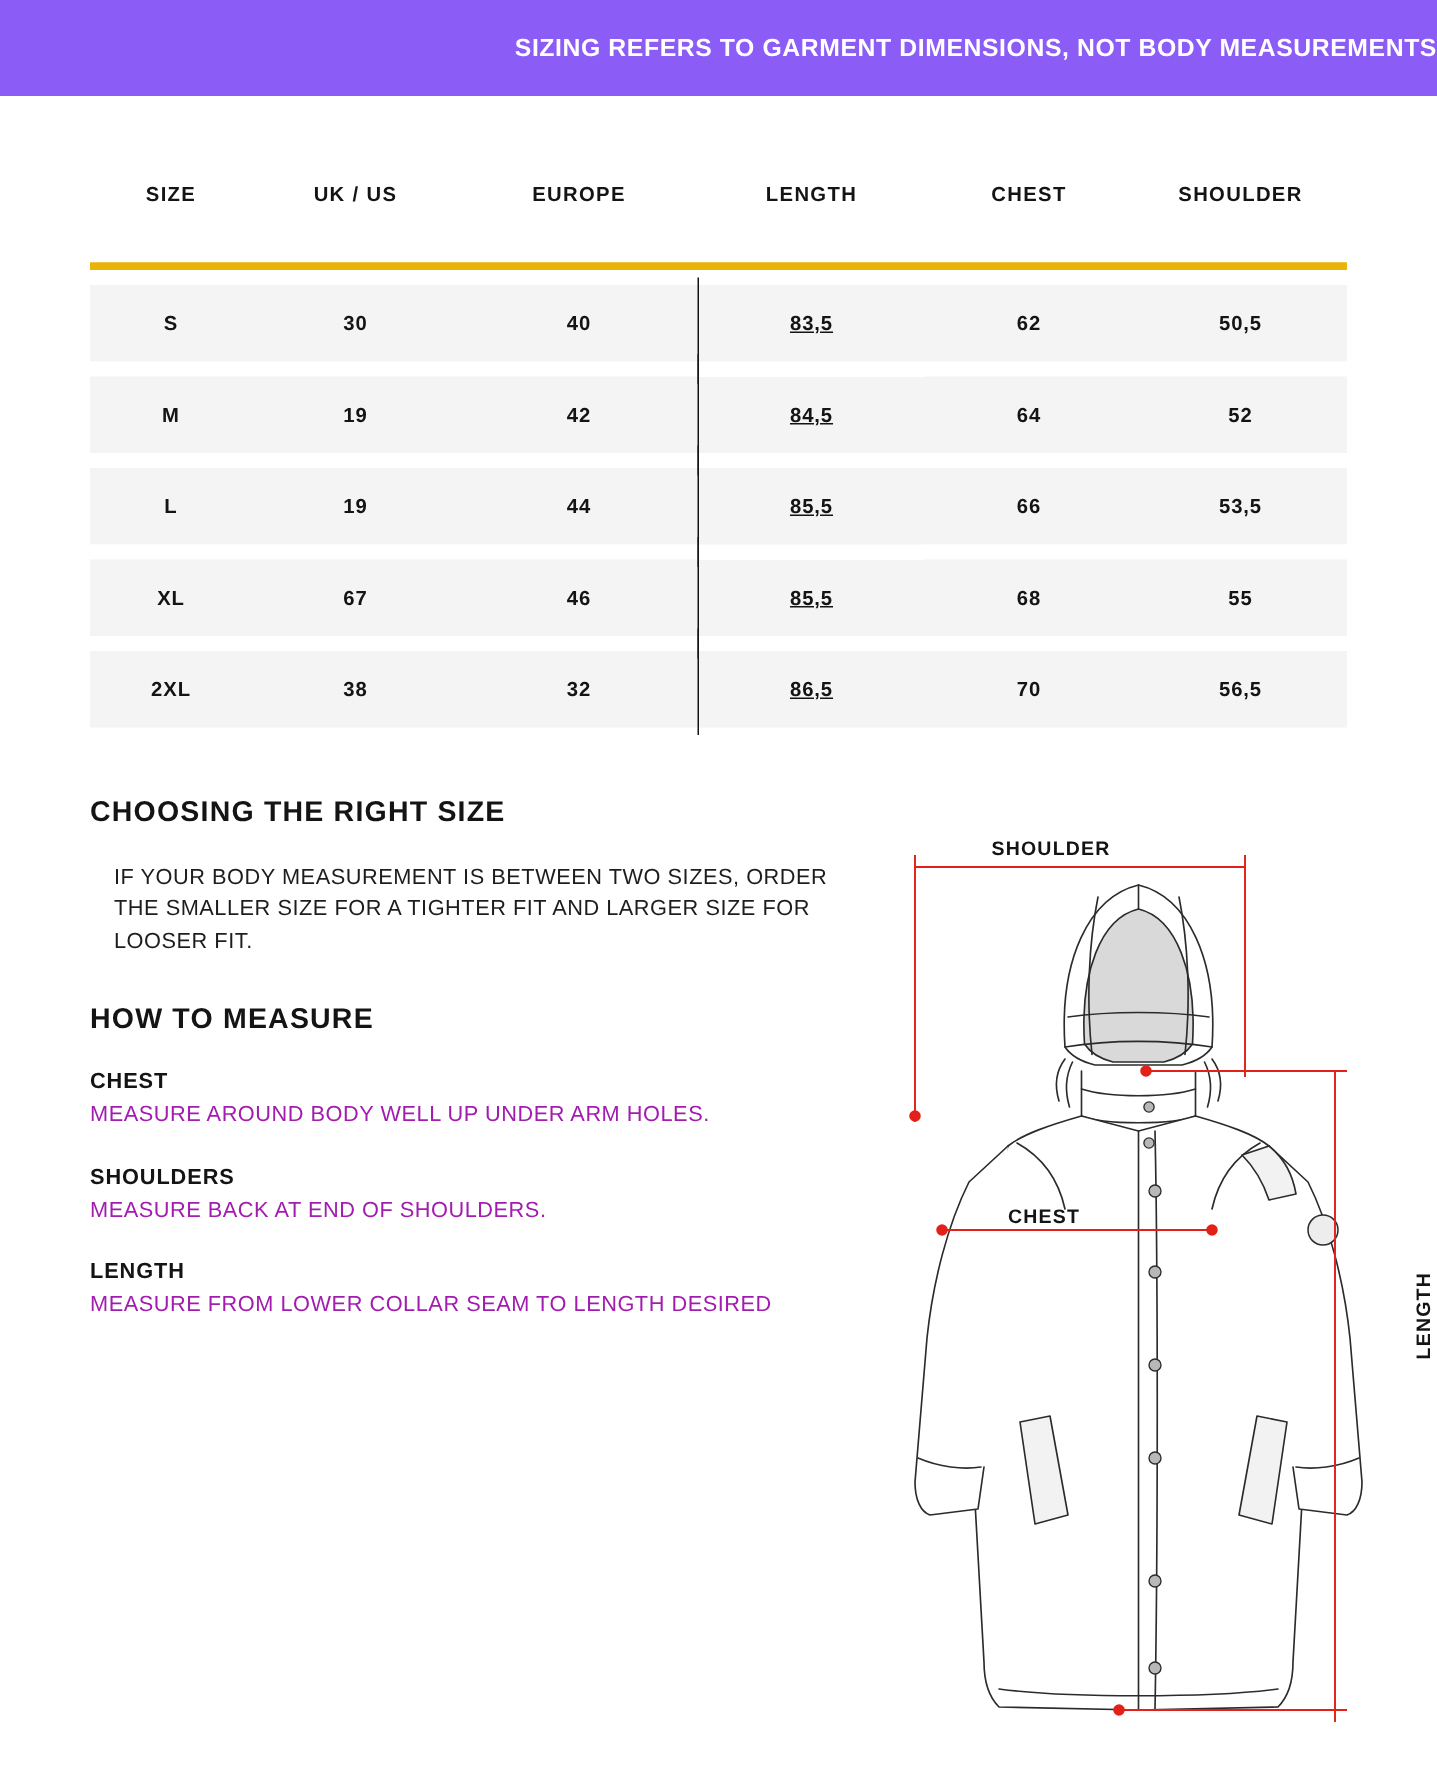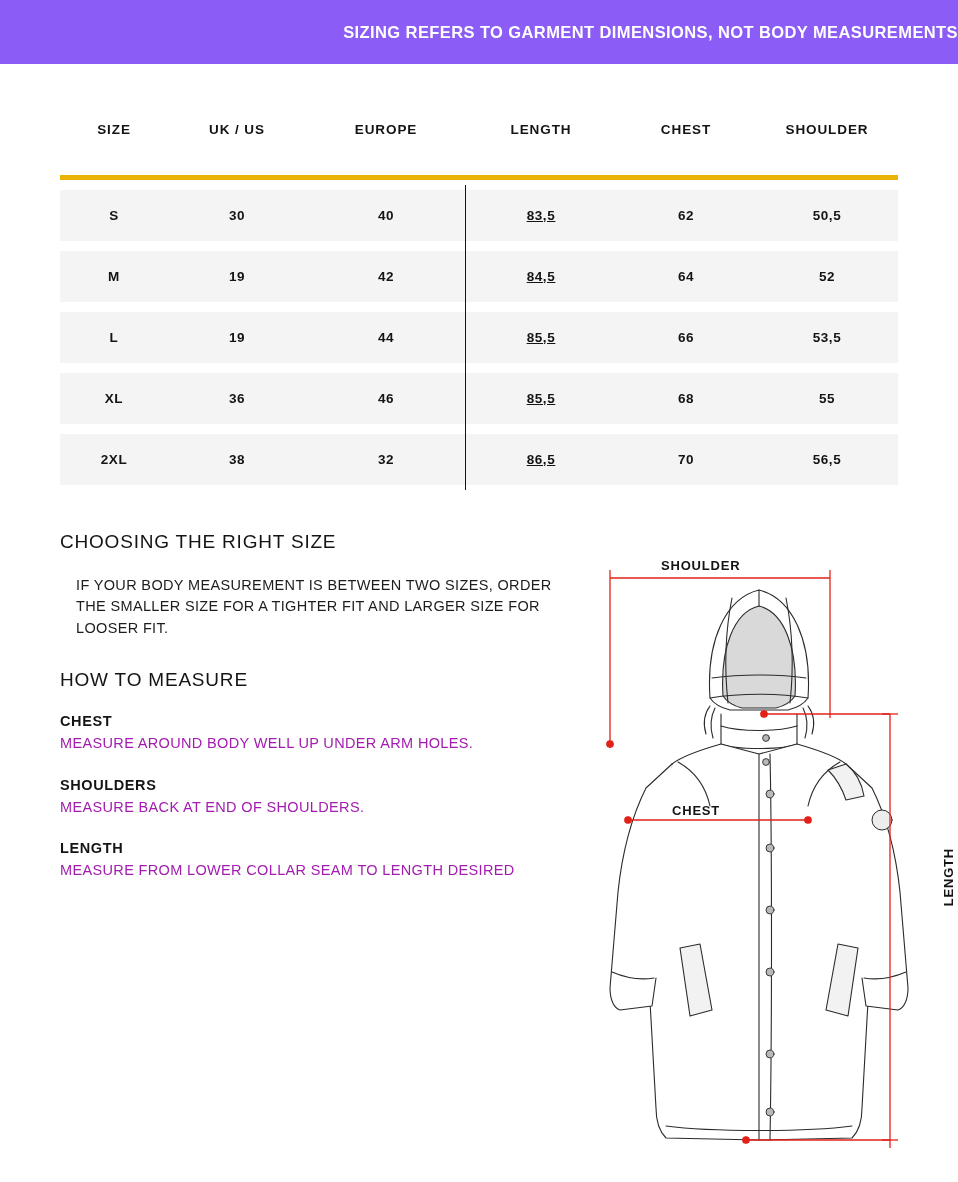--- a/index.html
+++ b/index.html
@@ -92,21 +92,21 @@
   .lower {
     display: flex;
     padding: 0 60px;
     margin-top: 46px;
   }
   .copy {
     width: 500px;
   }
   h2.section-title {
     font-size: 19px;
-    font-weight: normal;
+    font-weight: bold;
     letter-spacing: 0.8px;
     margin: 0 0 22px 0;
   }
   p.para {
     font-size: 14.5px;
     line-height: 1.48;
     letter-spacing: 0.35px;
     margin: 0 0 30px 16px;
     color: #1d1d1d;
   }
@@ -223,21 +223,21 @@
         <td></td>
           <td></td>
           <td></td>
           <td class="divider-cell"></td>
           <td></td>
           <td></td>
       </tr>
 
       <tr>
         <td>XL</td>
-        <td>36</td>
+        <td>67</td>
         <td>46</td>
         <td class="divider-cell">85,5</td>
         <td>68</td>
         <td>55</td>
       </tr>
       <tr class="spacer-row">
         <td></td>
           <td></td>
           <td></td>
           <td class="divider-cell"></td>

